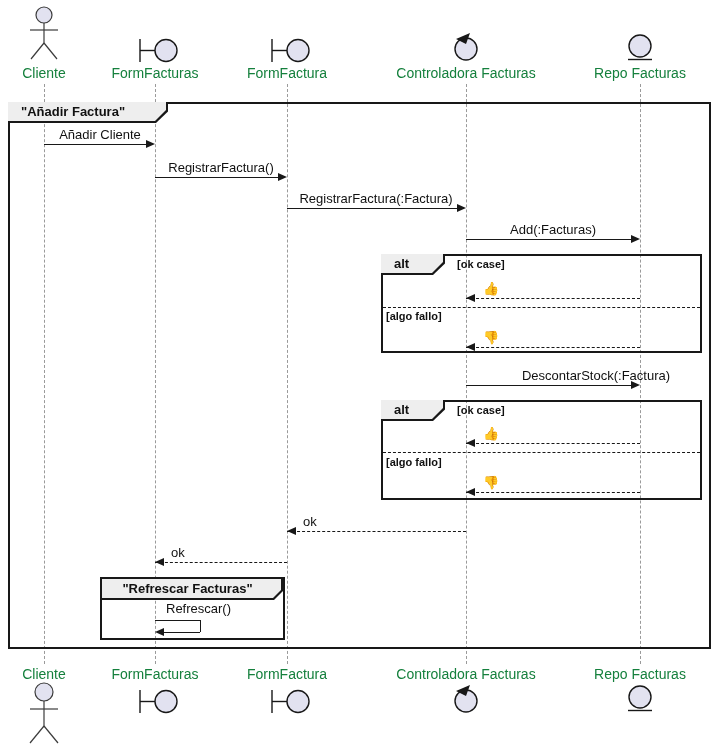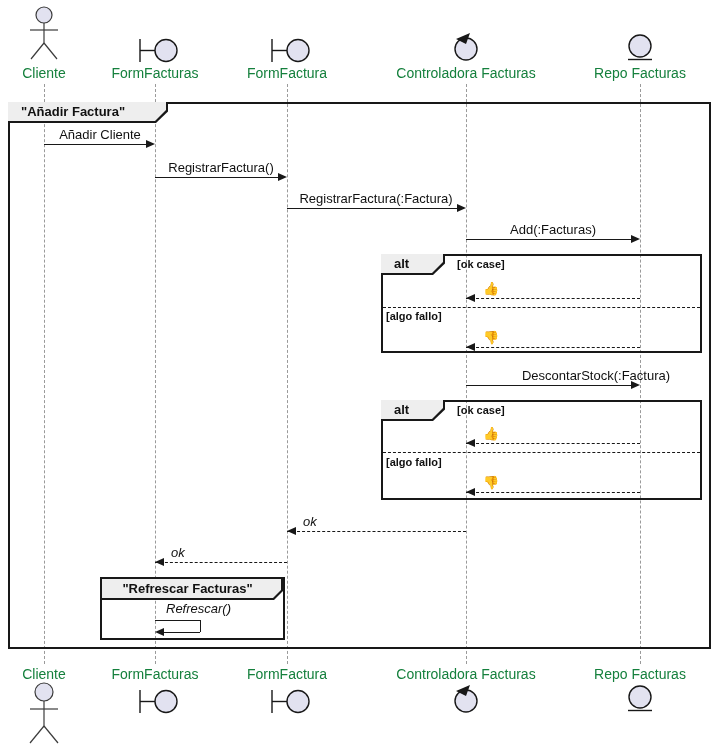--- a/index.html
+++ b/index.html
@@ -13,21 +13,21 @@
 
   .frame{position:absolute;border:2px solid #181818;box-sizing:border-box;background:transparent;}
   .tab{position:absolute;}
   .tab .t-border{position:absolute;inset:0;background:#181818;
        clip-path:polygon(0 0,100% 0,100% 45%,calc(100% - 12px) 100%,0 100%);}
   .tab .t-fill{position:absolute;left:0;top:0;right:2px;bottom:2px;background:#eeeeee;
        clip-path:polygon(0 0,100% 0,100% 42%,calc(100% - 11px) 100%,0 100%);}
   .t-label{position:absolute;left:13px;top:2px;font-weight:bold;font-size:13px;white-space:nowrap;}
 
   .mlabel{position:absolute;transform:translateX(-50%);font-size:13px;white-space:nowrap;}
-  .mlabel-l{position:absolute;font-size:13px;white-space:nowrap;font-style:italic;}
+  .mlabel-l{position:absolute;font-size:13px;white-space:nowrap;}
   .thumb{position:absolute;font-size:13px;line-height:13px;}
   .line-solid{position:absolute;height:0;border-top:1px solid #181818;}
   .line-dash{position:absolute;height:0;border-top:1px dashed #181818;}
   .vline{position:absolute;width:0;border-left:1px solid #181818;}
   .ah-r{position:absolute;width:0;height:0;border-top:4px solid transparent;
         border-bottom:4px solid transparent;border-left:9px solid #181818;}
   .ah-l{position:absolute;width:0;height:0;border-top:4px solid transparent;
         border-bottom:4px solid transparent;border-right:9px solid #181818;}
 
   .guard{position:absolute;font-size:11px;font-weight:bold;white-space:nowrap;}

